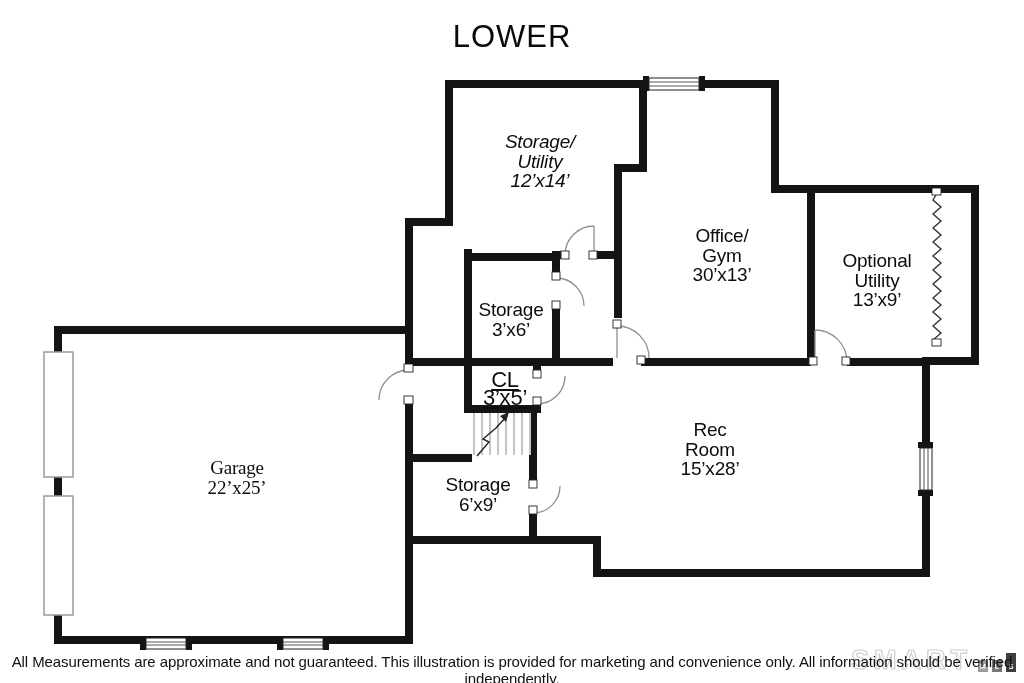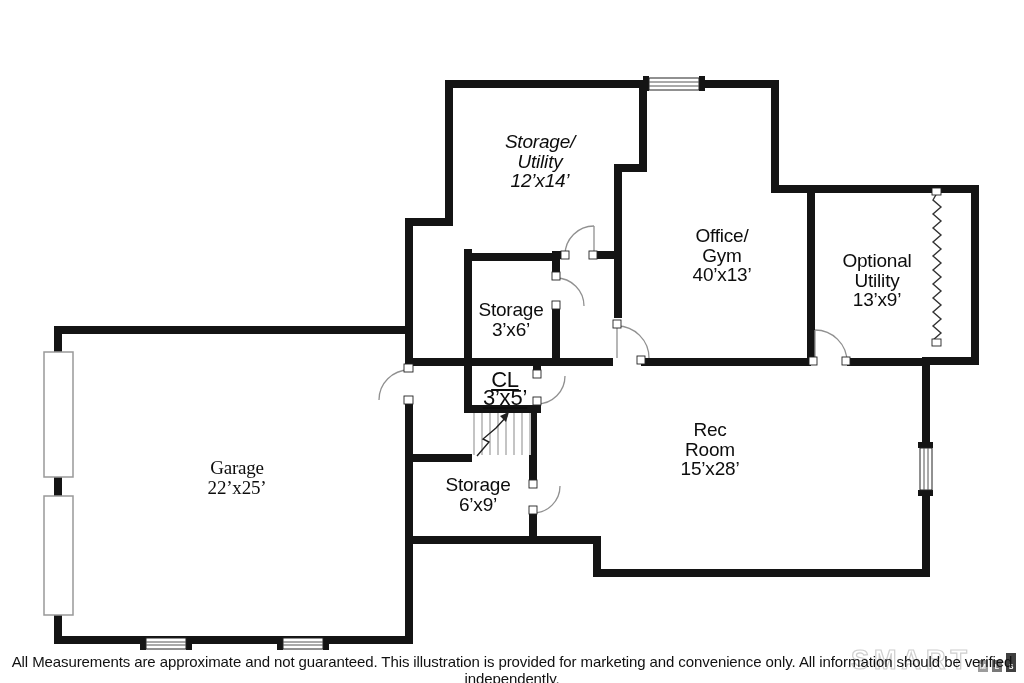--- a/index.html
+++ b/index.html
@@ -37,20 +37,21 @@
   }
   .logo-box.m{background:#9c9c9c;}
   .logo-box.l{background:#787878;}
   .logo-box.s{background:#3f3f3f;height:19px;}
 </style>
 </head>
 <body>
 
 <div id="canvas">
 
+  <div class="title">LOWER</div>
 
   <svg id="plan-svg" width="1024" height="683" viewBox="0 0 1024 683">
 
     <path d="M449,84 L775,84 L775,189 L975,189 L975,361 L926,361 L926,573 L597,573 L597,540 L409,540 L409,640 L58,640 L58,330 L409,330 L409,222 L449,222 Z" fill="none" stroke="#141414" stroke-width="8"></path>
 
     <path d="M409,326 V368 M409,400 V544
          M405,362 H613 M641,362 H811 M847,362 H928
          M643,80 V168 M647,168 H614 M618,164 V318
          M552,255 H566 M594,255 H620
          M468,249 V366 M464,257 H556 M556,253 V276 M556,306 V362
@@ -132,21 +133,21 @@
 
   <div class="room-label" style="left:540px;top:132px;font-style:italic;">
     <div>Storage/</div>
     <div>Utility</div>
     <div>12’x14’</div>
   </div>
 
   <div class="room-label" style="left:722px;top:226px;">
     <div>Office/</div>
     <div>Gym</div>
-    <div>40’x13’</div>
+    <div>30’x13’</div>
   </div>
 
   <div class="room-label" style="left:877px;top:251px;">
     <div>Optional</div>
     <div>Utility</div>
     <div>13’x9’</div>
   </div>
 
   <div class="room-label" style="left:511px;top:300px;">
     <div>Storage</div>

